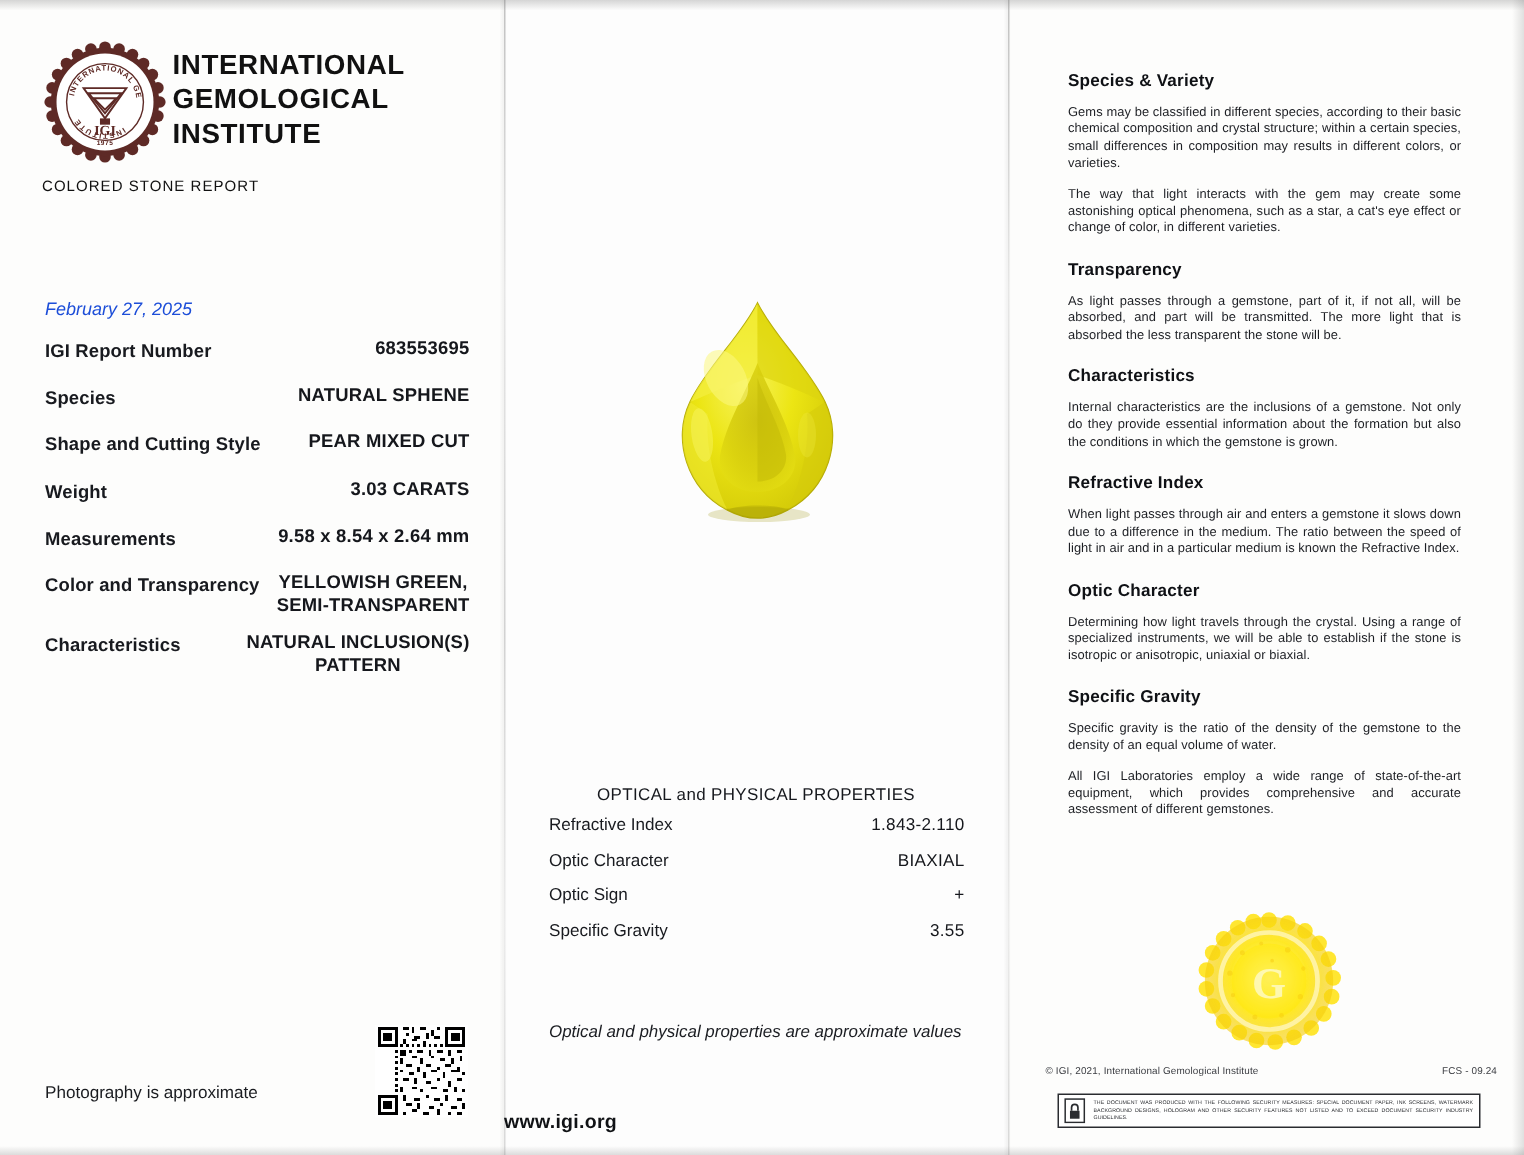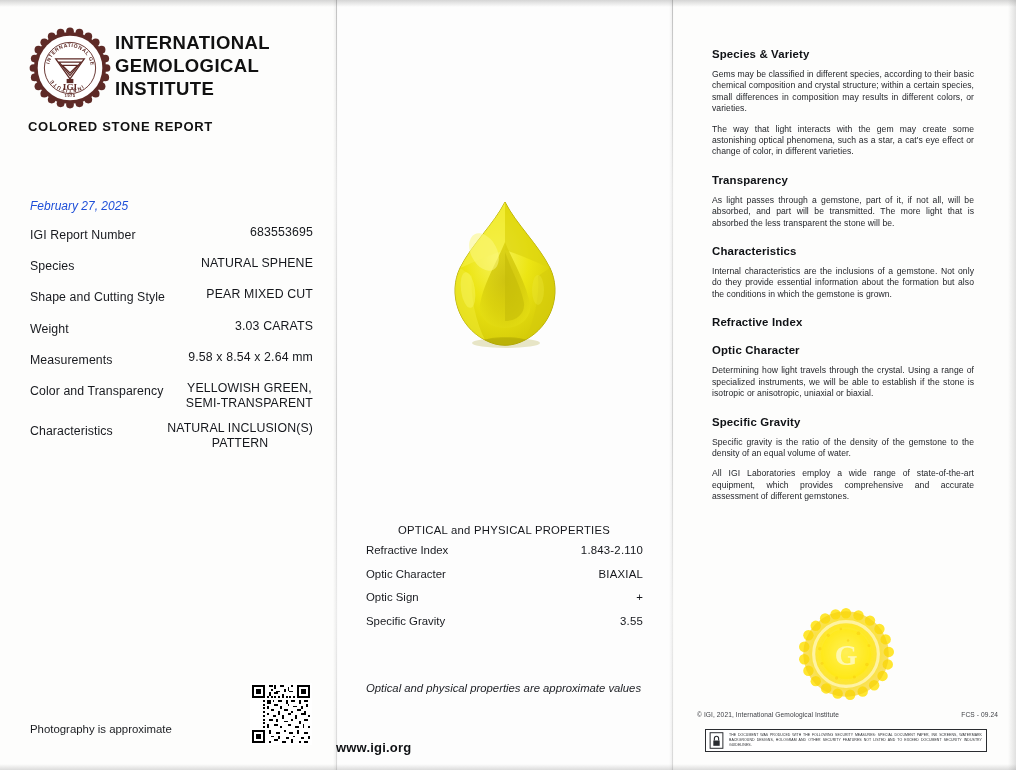--- a/index.html
+++ b/index.html
@@ -93,39 +93,40 @@
     font-weight: bold;
     font-size: 18.5px;
     letter-spacing: 0.4px;
     line-height: 23px;
     color: #111111;
   }
 
   .report-type {
     position: absolute;
     left: 28px; top: 119px;
-    font-size: 13px;
-    font-weight: bold;
+    font-size: 10px;
+    font-weight: normal;
     letter-spacing: 0.7px;
     color: #111;
     text-align: center;
   }
 
   .date-line {
     position: absolute;
     left: 30px; top: 199px;
     font-size: 12px;
     color: #1d4ed8;
     font-style: italic;
   }
 
   .field-table {
     position: absolute;
     left: 30px; top: 225px;
     width: 283px;
+    font-weight: bold;
   }
   .field-row {
     position: relative;
     width: 100%;
     margin-bottom: 13.2px;
     min-height: 16px;
   }
   .field-label {
     display: inline-block;
     font-size: 12.3px;
@@ -595,20 +596,21 @@
     <p class="r-para">Gems may be classified in different species, according to their basic chemical composition and crystal structure; within a certain species, small differences in composition may results in different colors, or varieties.</p>
     <p class="r-para">The way that light interacts with the gem may create some astonishing optical phenomena, such as a star, a cat's eye effect or change of color, in different varieties.</p>
 
     <div class="r-head spaced">Transparency</div>
     <p class="r-para">As light passes through a gemstone, part of it, if not all, will be absorbed, and part will be transmitted. The more light that is absorbed the less transparent the stone will be.</p>
 
     <div class="r-head spaced">Characteristics</div>
     <p class="r-para">Internal characteristics are the inclusions of a gemstone. Not only do they provide essential information  about the formation but also the conditions in which the gemstone is grown.</p>
 
     <div class="r-head spaced">Refractive Index</div>
+    <p class="r-para">When light passes through air and enters a gemstone it slows down due to a difference in the medium. The ratio between the speed of light in air and in a particular medium is known the Refractive Index.</p>
 
     <div class="r-head spaced">Optic Character</div>
     <p class="r-para">Determining how light travels through the crystal. Using a range of specialized instruments, we will be able to establish if the stone is isotropic or anisotropic, uniaxial or biaxial.</p>
 
     <div class="r-head spaced">Specific Gravity</div>
     <p class="r-para">Specific gravity is the ratio of the density of the gemstone to the density of an equal volume of water.</p>
     <p class="r-para">All IGI Laboratories employ a wide range of state-of-the-art equipment, which provides comprehensive and accurate assessment of different gemstones.</p>
   </div>
 
   <svg class="watermark" viewBox="0 0 100 92">

